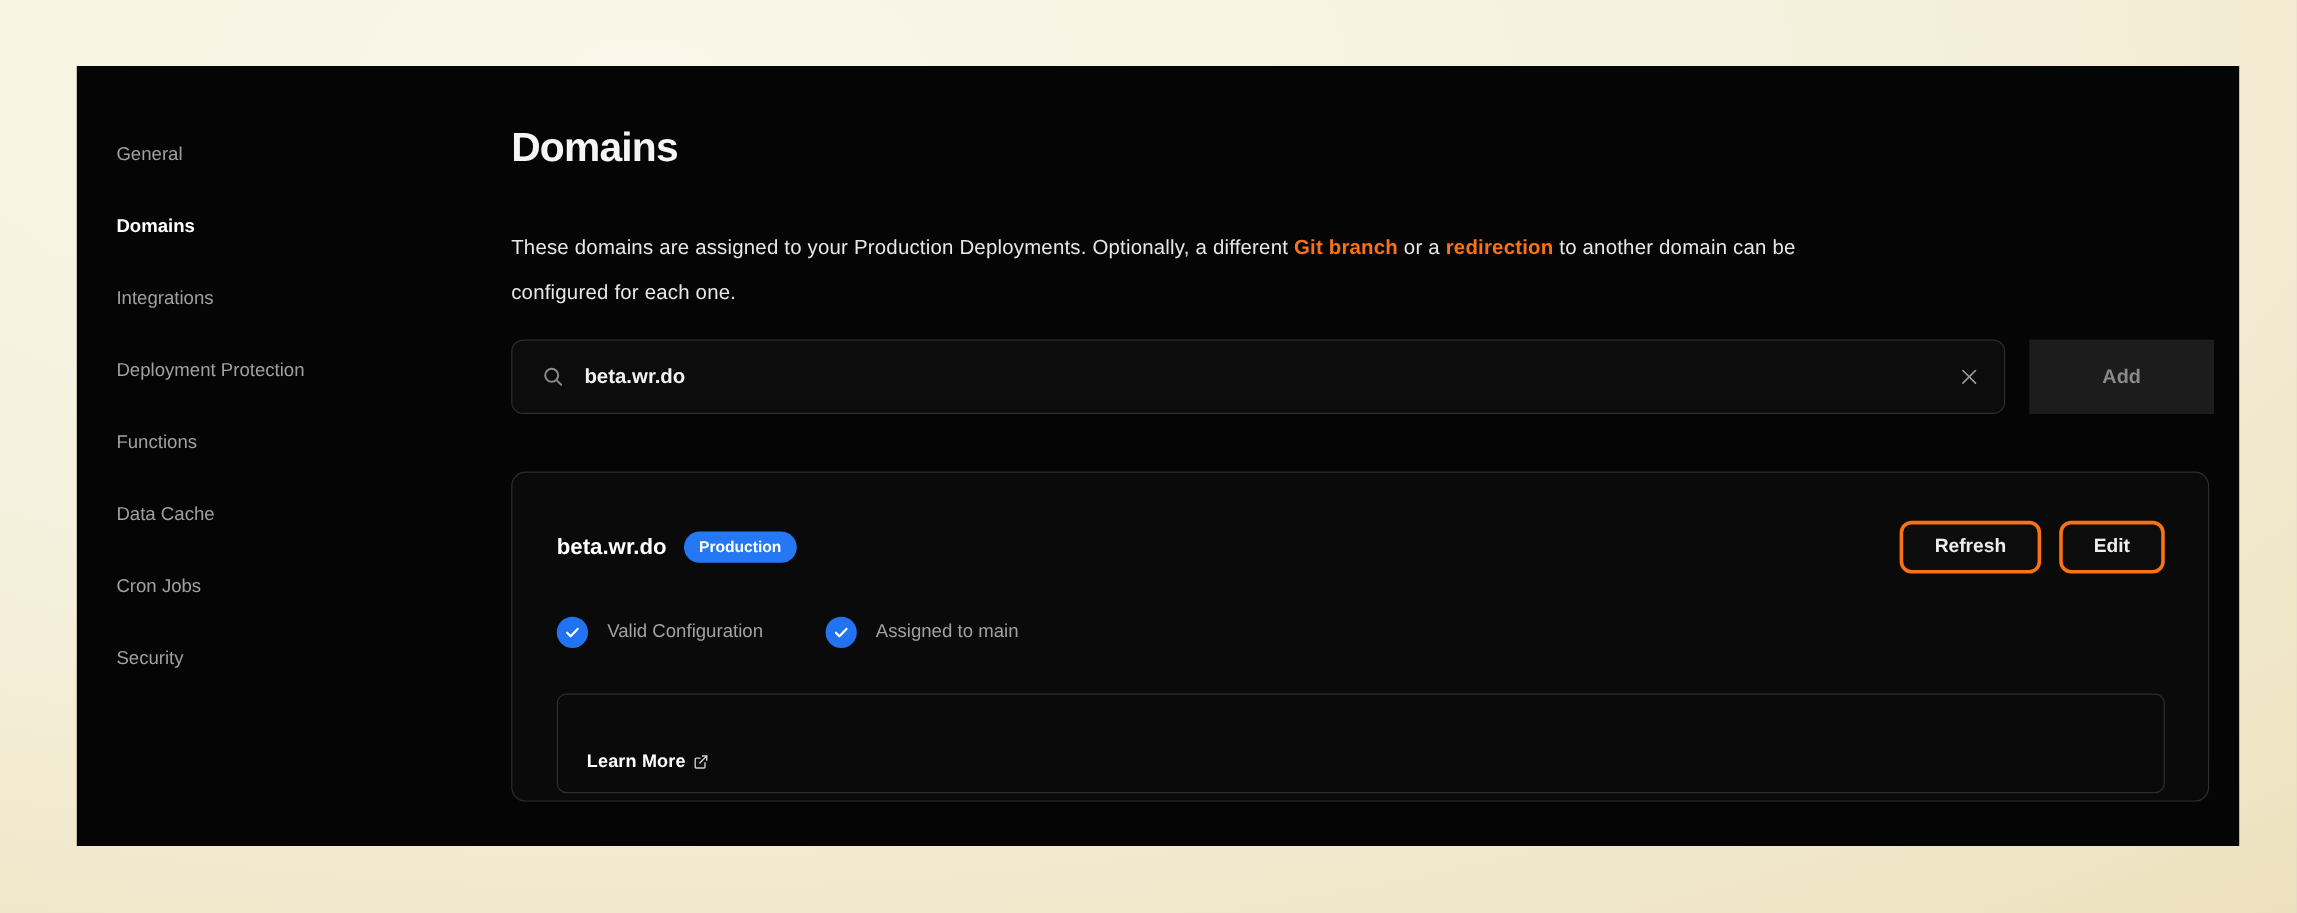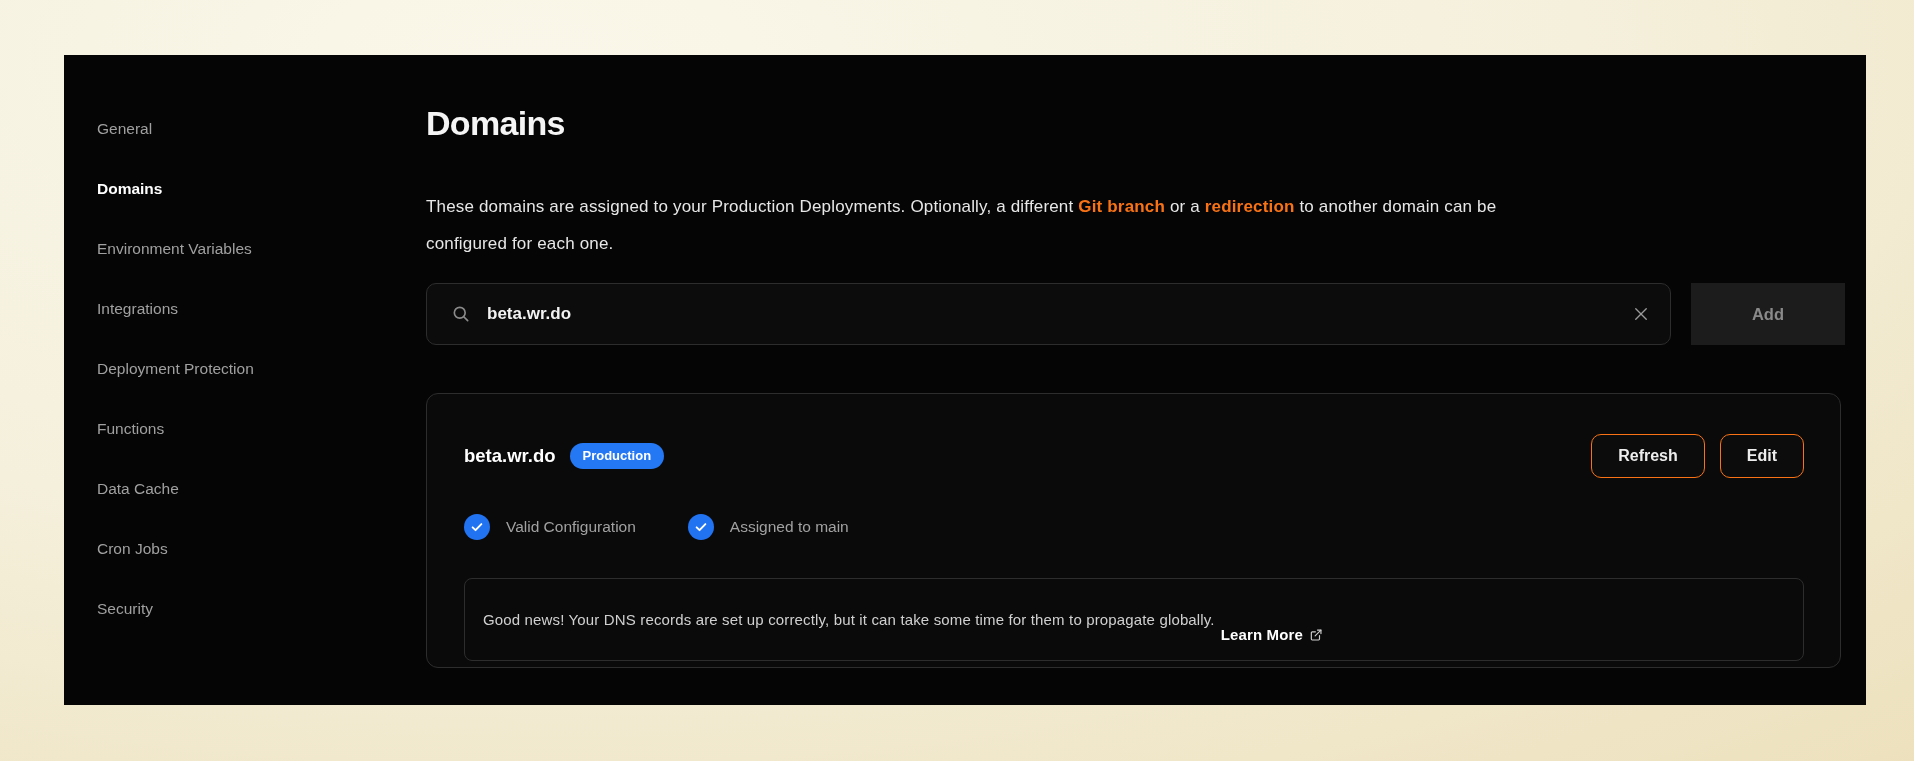--- a/index.html
+++ b/index.html
@@ -111,21 +111,21 @@
     font-size: 13px; font-weight: 600;
     line-height: 1;
     padding: 6px 13px 7px;
     border-radius: 999px;
   }
   .head-actions { display: flex; gap: 15px; }
   .ghost-btn {
     height: 44px;
     padding: 0 26px;
     background: #0c0c0c;
-    border: 1px solid #f97316;
+    border: 3px solid #f97316;
     border-radius: 10px;
     color: #ededed;
     font-family: "Liberation Sans", sans-serif;
     font-size: 16px; font-weight: 700;
     cursor: pointer;
   }
   .checks-row {
     margin-top: 36px;
     display: flex; align-items: center; gap: 52px;
   }
@@ -156,21 +156,20 @@
   svg { display: block; }
 </style>
 </head>
 <body>
 
 <div class="panel">
 
   <nav class="sidebar">
     <div class="side-item">General</div>
     <div class="side-item active">Domains</div>
-    <div class="side-item">Environment Variables</div>
     <div class="side-item">Integrations</div>
     <div class="side-item">Deployment Protection</div>
     <div class="side-item">Functions</div>
     <div class="side-item">Data Cache</div>
     <div class="side-item">Cron Jobs</div>
     <div class="side-item">Security</div>
   </nav>
 
   <main class="main">
 
@@ -223,21 +222,20 @@
           <span class="check-circle">
             <svg width="14" height="14" viewBox="0 0 24 24" fill="none" stroke="#ffffff" stroke-width="3.2" stroke-linecap="round" stroke-linejoin="round">
               <polyline points="4.5 12.5 9.5 17.5 19.5 7"></polyline>
             </svg>
           </span>
           <span class="check-label">Assigned to main</span>
         </div>
       </div>
 
       <div class="notice">
-        <span>Good news! Your DNS records are set up correctly, but it can take some time for them to propagate globally.</span>
         <a class="notice-link">
           <span>Learn More</span>
           <span>
             <svg width="14" height="14" viewBox="0 0 24 24" fill="none" stroke="#cfcfcf" stroke-width="2" stroke-linecap="round" stroke-linejoin="round">
               <path d="M18 13v6a1.5 1.5 0 0 1-1.5 1.5h-11A1.5 1.5 0 0 1 4 19V8a1.5 1.5 0 0 1 1.5-1.5H11"></path>
               <polyline points="14.5 3.5 20.5 3.5 20.5 9.5"></polyline>
               <line x1="10.5" y1="13.5" x2="20.5" y2="3.5"></line>
             </svg>
           </span>
         </a>

